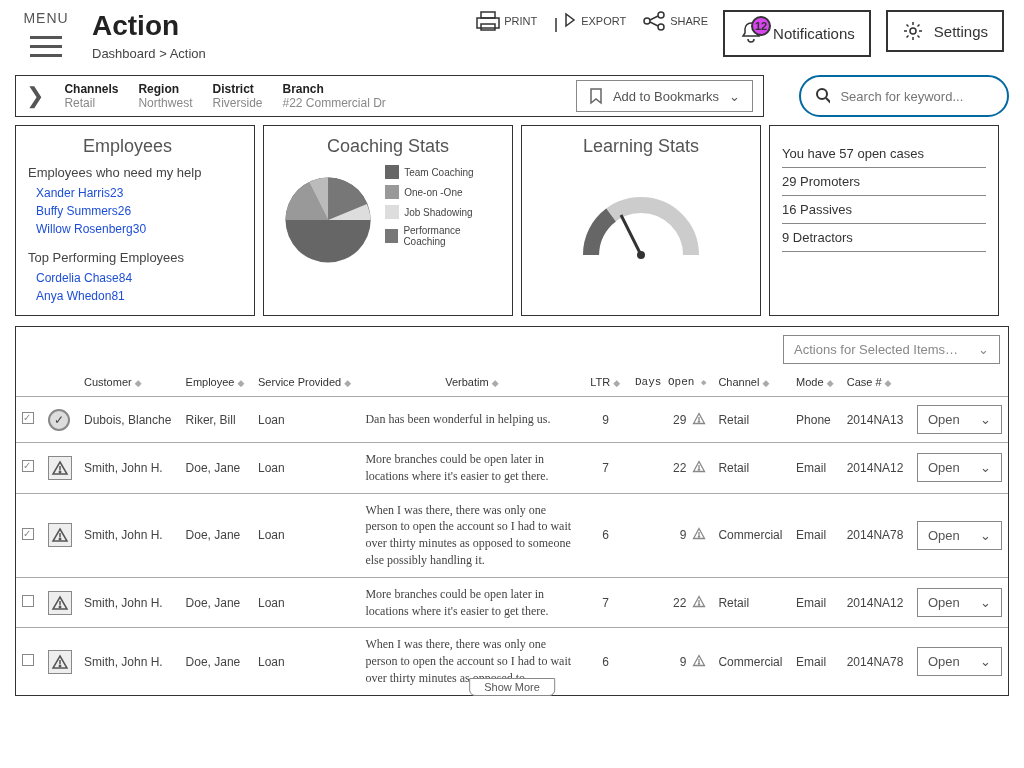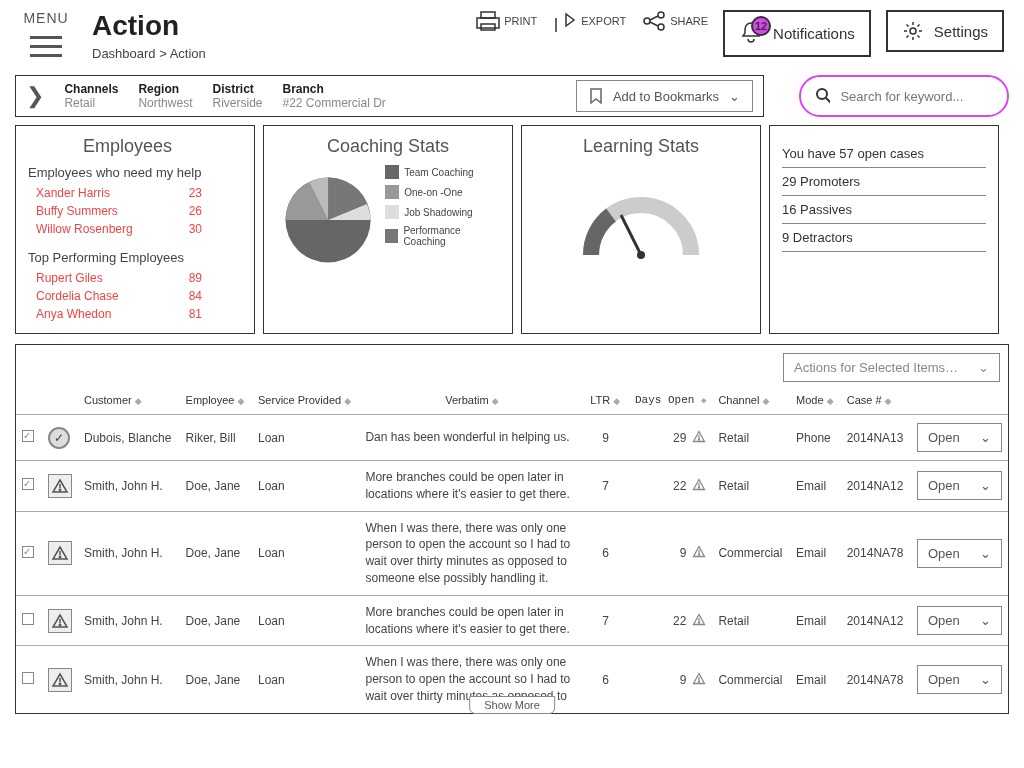--- a/index.html
+++ b/index.html
@@ -17,46 +17,46 @@
 .action-item svg { stroke: #333; fill: none; stroke-width: 1.5; }
 .header-btn { border: 2px solid #333; padding: 8px 14px; display: flex; align-items: center; gap: 10px; font-size: 15px; cursor: pointer; }
 .notif-bell { position: relative; }
 .notif-count { position: absolute; top: -4px; right: -8px; width: 20px; height: 20px; border: 2px solid #333; border-radius: 50%; background: #d946ef; font-size: 11px; font-weight: bold; display: flex; align-items: center; justify-content: center; }
 .filter-bar { display: flex; align-items: center; gap: 20px; margin: 8px 15px; border: 1px solid #333; padding: 0 10px; }
 .filter-arrow { font-size: 22px; color: #555; cursor: pointer; font-weight: 300; }
 .filter-col { display: flex; flex-direction: column; padding: 6px 0; flex-shrink: 0; }
 .filter-label { font-size: 12px; font-weight: bold; color: #222; }
 .filter-value { font-size: 12px; color: #888; }
 .bookmarks { margin-left: auto; border: 1px solid #888; padding: 6px 12px; display: flex; align-items: center; gap: 10px; font-size: 13px; color: #555; cursor: pointer; }
-.search-bar { margin-left: 10px; border: 2px solid #d946ef; border-radius: 22px; padding: 6px 14px; display: flex; align-items: center; gap: 10px; width: 210px; margin: 8px 15px 8px 0; }
+.search-bar { margin-left: 10px; border: 2px solid #0369a1; border-radius: 22px; padding: 6px 14px; display: flex; align-items: center; gap: 10px; width: 210px; margin: 8px 15px 8px 0; }
 .search-bar input { border: none; outline: none; font-size: 13px; color: #888; width: 100%; }
 .top-row { display: flex; gap: 8px; margin: 0 15px; }
 .panel { border: 1px solid #333; padding: 10px 12px; flex: 1; }
 .panel h2 { font-size: 18px; font-weight: 500; color: #555; text-align: center; margin-bottom: 8px; }
 .emp-panel { flex: 0 0 240px; }
 .emp-panel h2 { text-align: left; padding-left: 55px; }
 .emp-section-title { font-size: 13px; color: #444; margin: 6px 0 4px; }
-.emp-row { display: flex; justify-content: space-between; font-size: 12px; color: #ef4444; padding: 2px 0 2px 8px; }
+.emp-row { display: flex; font-size: 12px; color: #1d4ed8; padding: 2px 0 2px 8px; }
 .emp-row .score { padding-right: 40px; }
 .learn-panel { flex: 0 0 240px; display: flex; flex-direction: column; align-items: center; }
 .gauge { width: 130px; height: 80px; position: relative; margin-top: 15px; }
 .coach-panel { flex: 0 0 250px; display: flex; flex-direction: column; }
 .coach-body { display: flex; gap: 5px; }
 .legend-item { display: flex; align-items: center; gap: 5px; font-size: 10px; color: #444; margin-bottom: 6px; }
 .legend-swatch { width: 14px; height: 14px; }
 .stats-panel { flex: 0 0 230px; padding: 14px 12px; }
 .stats-row { font-size: 13px; color: #333; padding: 6px 0; border-bottom: 1px solid #888; }
 .table-wrap { border: 1px solid #333; margin: 10px 15px 0; position: relative; }
 .table-toolbar { display: flex; justify-content: flex-end; padding: 8px; }
 .actions-select { border: 1px solid #888; padding: 6px 10px; font-size: 13px; color: #888; display: flex; align-items: center; gap: 20px; cursor: pointer; text-align: right; }
 table { width: 100%; border-collapse: collapse; }
 th { font-size: 11px; color: #333; font-weight: 500; text-align: left; padding: 4px 6px 8px; vertical-align: bottom; }
 th .sort { color: #aaa; font-size: 9px; }
 td { font-size: 12px; color: #444; padding: 8px 6px; border-top: 1px solid #aaa; vertical-align: middle; }
-.verbatim-cell { max-width: 220px; line-height: 1.4; }
+.verbatim-cell { max-width: 220px; line-height: 1.4; font-family: Liberation Serif, serif; }
 .status-icon { width: 24px; height: 24px; border: 1px solid #888; background: #eee; display: flex; align-items: center; justify-content: center; }
 .check-circle { width: 22px; height: 22px; border: 2px solid #888; border-radius: 50%; background: #ddd; display: flex; align-items: center; justify-content: center; }
 .warn-icon svg { display: block; }
 .days-cell { display: flex; align-items: center; gap: 6px; justify-content: flex-end; }
 .open-btn { border: 1px solid #888; padding: 6px 10px; font-size: 13px; color: #555; display: flex; align-items: center; justify-content: space-between; gap: 18px; cursor: pointer; width: 85px; }
 .show-more { position: absolute; bottom: -1px; left: 50%; transform: translateX(-50%); border: 1px solid #888; background: #fff; padding: 2px 14px; font-size: 11px; color: #555; cursor: pointer; border-radius: 0 0 6px 6px; }
 .cb { width: 12px; height: 12px; border: 1px solid #888; display: inline-block; cursor: pointer; }
 .cb.checked::after { content: "✓"; font-size: 10px; color: #888; position: relative; top: -3px; }
 .second-row { display: flex; gap: 20px; }
 </style>
@@ -170,24 +170,20 @@
           <span>Buffy Summers</span>
           <span class="score">26</span>
         </div>
         <div class="emp-row">
           <span>Willow Rosenberg</span>
           <span class="score">30</span>
         </div>
       </div>
     <div class="emp-section-title" style="margin-top:12px;">Top Performing Employees</div>
     <div id="emp-top">
-        <div class="emp-row">
-          <span>Rupert Giles</span>
-          <span class="score">89</span>
-        </div>
         <div class="emp-row">
           <span>Cordelia Chase</span>
           <span class="score">84</span>
         </div>
         <div class="emp-row">
           <span>Anya Whedon</span>
           <span class="score">81</span>
         </div>
       </div>
   </div>

